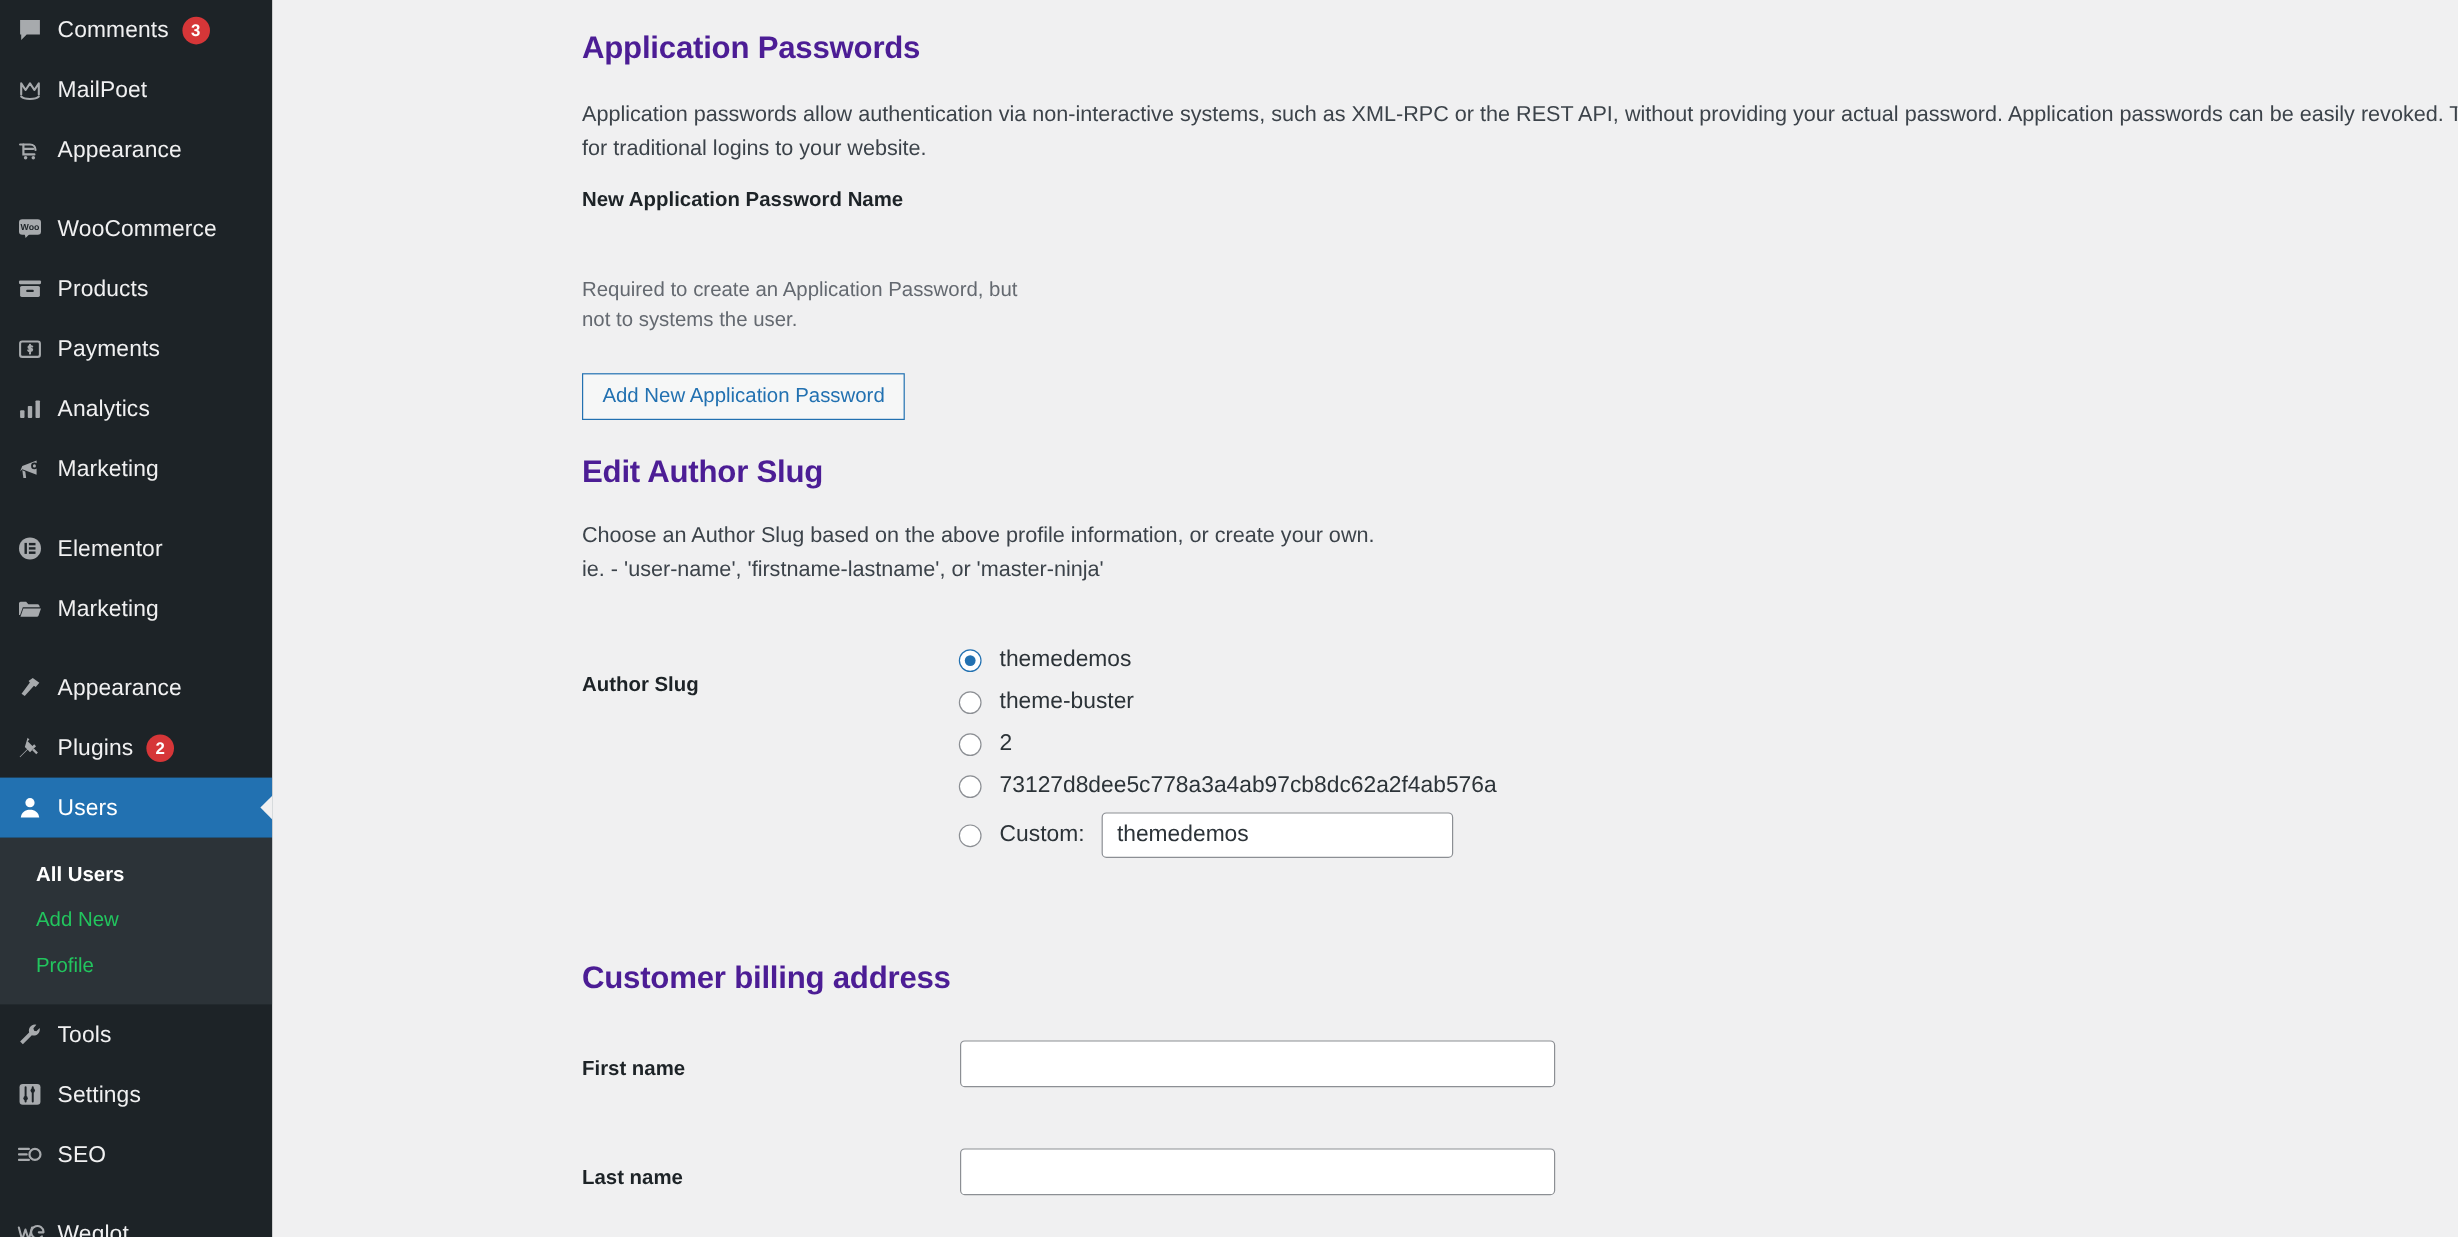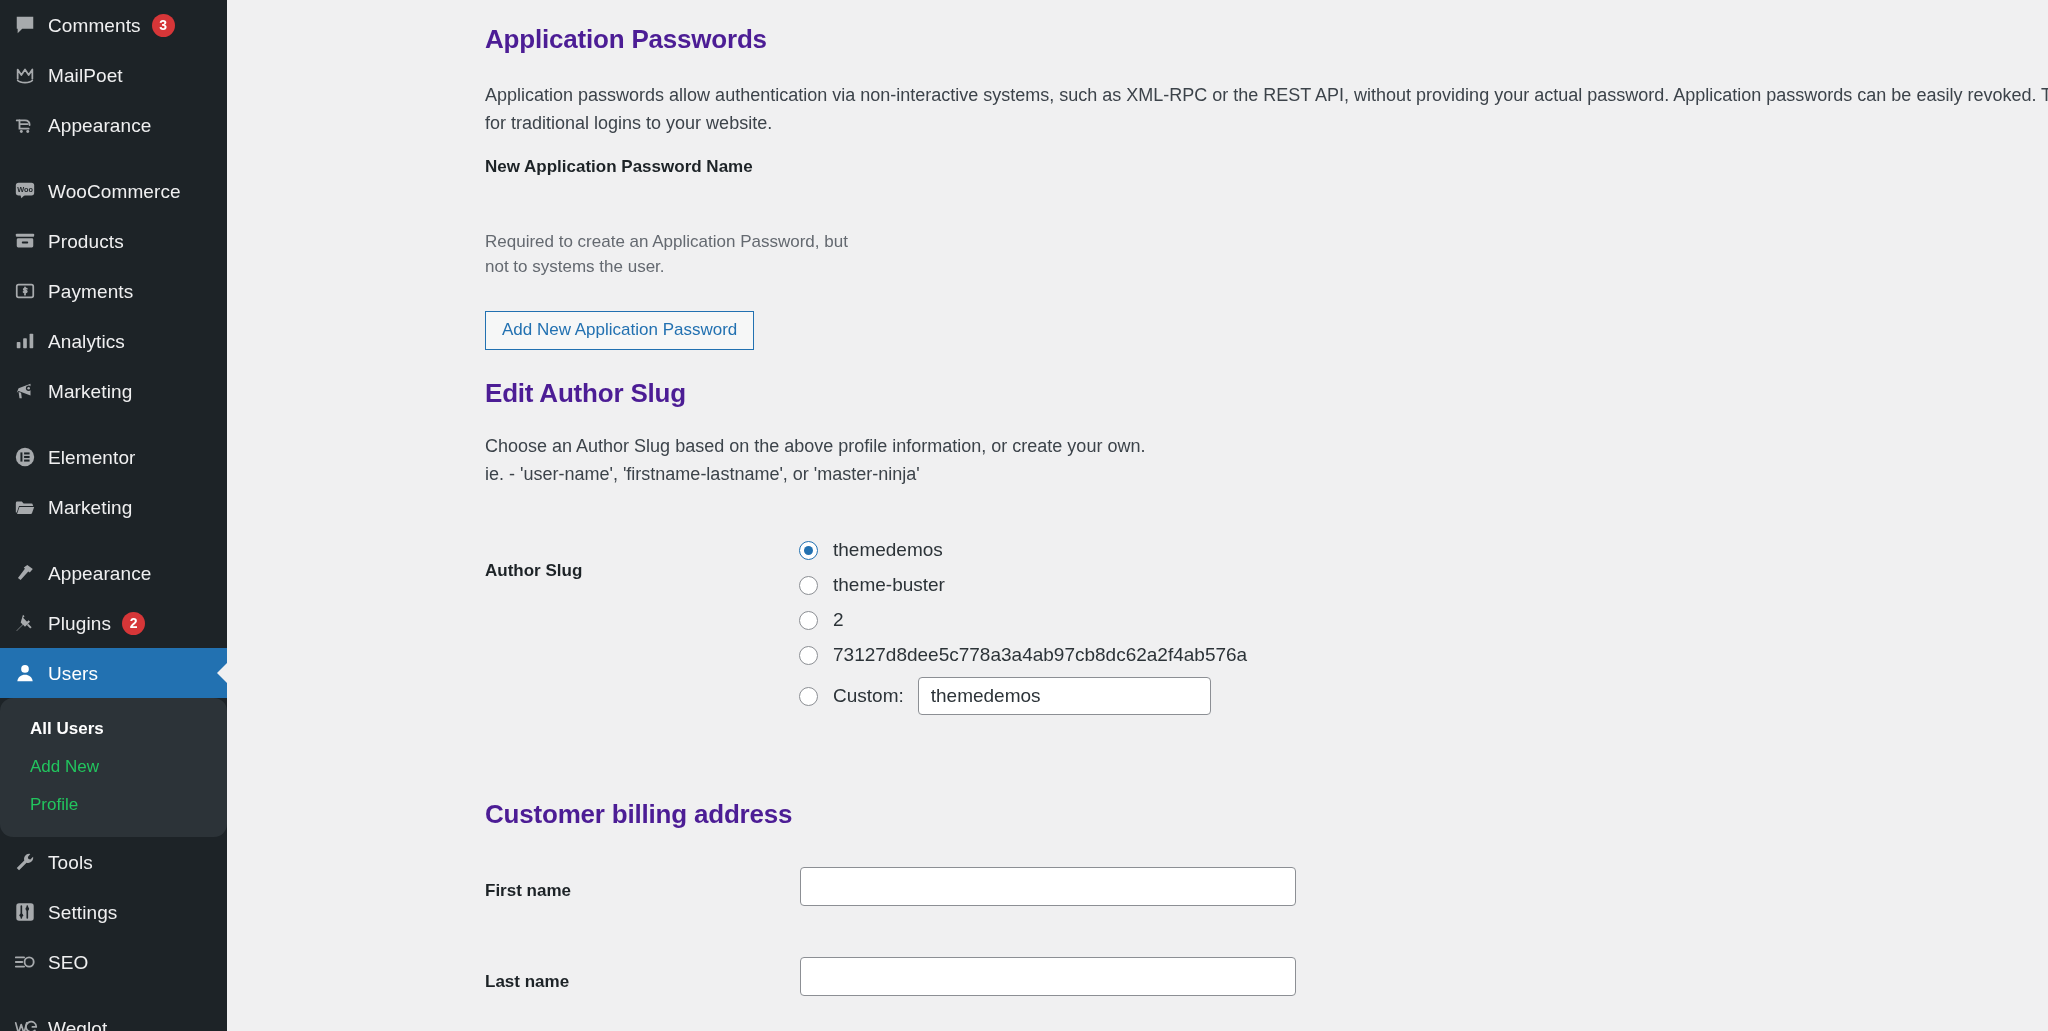--- a/index.html
+++ b/index.html
@@ -94,21 +94,20 @@
     align-items: center;
     justify-content: center;
     line-height: 1;
   }
 
   .menu-sep { height: 16px; }
 
   .submenu {
     background: #2c3338;
     padding: 12px 0 13px 0;
-    border-radius: 13px;
   }
   .submenu-item {
     display: block;
     padding: 8px 0 8px 30px;
     font-size: 17px;
     color: #22c55e;
     line-height: 1.3;
     cursor: pointer;
     white-space: nowrap;
   }

